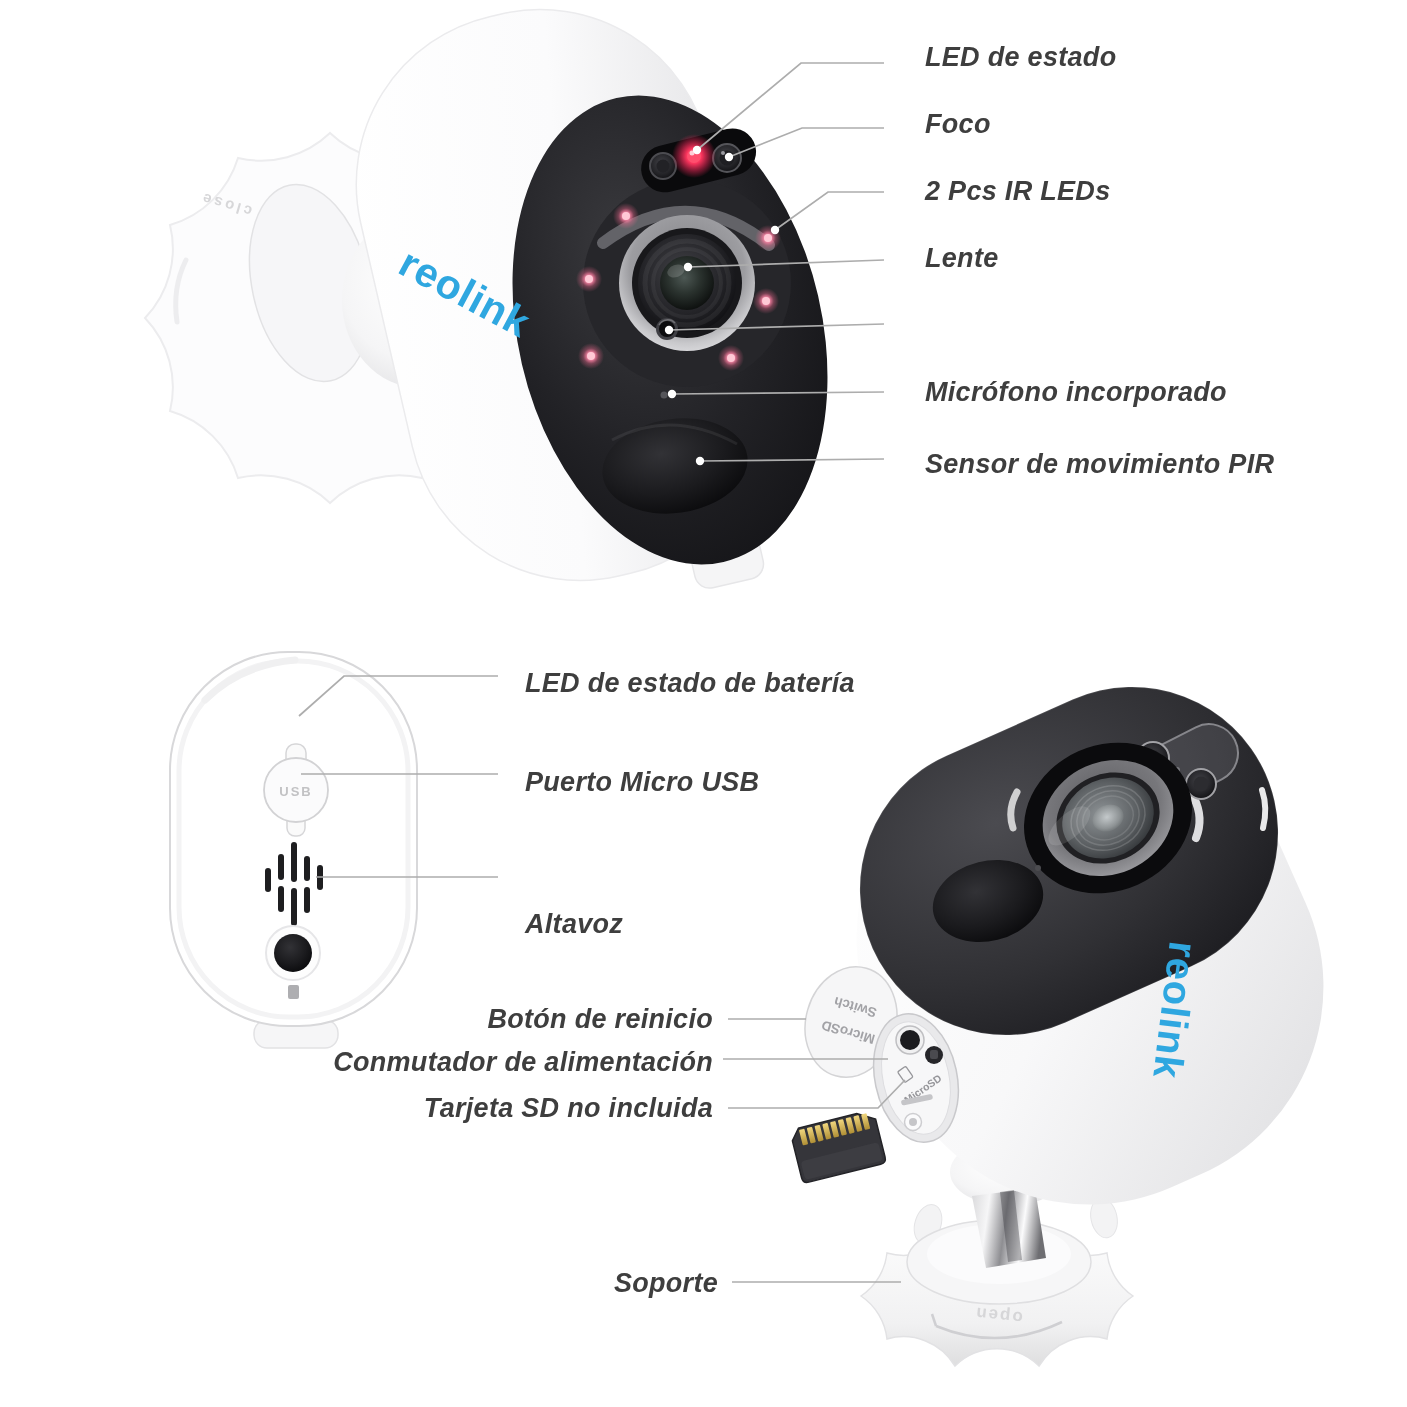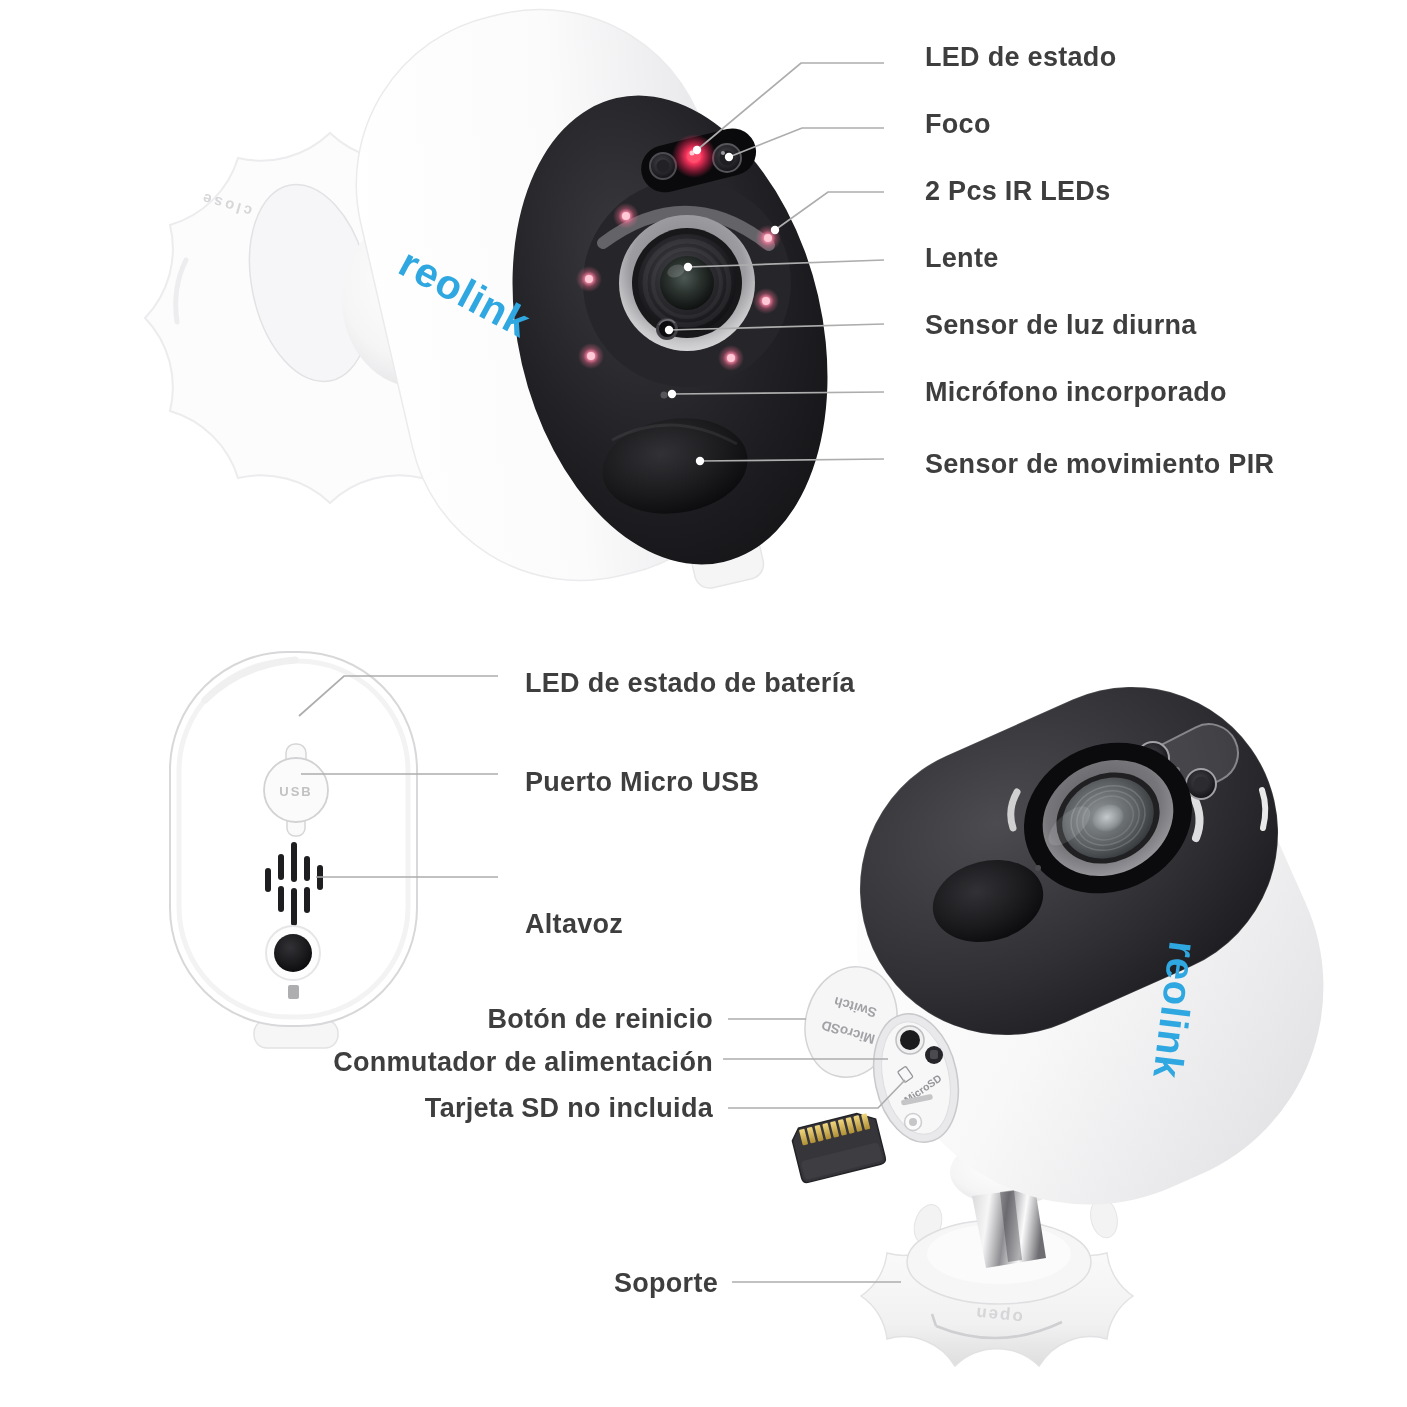--- a/index.html
+++ b/index.html
@@ -1,21 +1,21 @@
 <!DOCTYPE html>
 <html><head>
 <meta charset="utf-8">
 <style>
   html,body{margin:0;padding:0;background:#ffffff;}
   .canvas{position:relative;width:1407px;height:1407px;background:#ffffff;overflow:hidden;
           font-family:"Liberation Sans",sans-serif;}
   svg.scene{position:absolute;left:0;top:0;width:1407px;height:1407px;}
   svg text{font-family:"Liberation Sans",sans-serif;}
   .lbl{position:absolute;font-size:27px;line-height:32px;font-weight:600;color:#3e3e3e;
-       letter-spacing:.3px;white-space:nowrap;}
+       letter-spacing:.3px;white-space:nowrap;font-style:italic;}
   .lbl.right{text-align:left;}
   .logo-text{font-weight:bold;letter-spacing:1px;}
   .engrave{font-weight:600;}
 </style>
 </head>
 <body>
 
 <div class="canvas">
 
 <svg class="scene" viewBox="0 0 1407 1407" aria-hidden="true">
@@ -325,21 +325,20 @@
     <circle cx="669" cy="330" r="4.2"></circle>
         <circle cx="672" cy="394" r="4.2"></circle>
     <circle cx="700" cy="461" r="4.2"></circle>
   </g>
 </svg>
 
 <div class="lbl" style="left:925px;top:41px">LED de estado</div>
 <div class="lbl" style="left:925px;top:108px">Foco</div>
 <div class="lbl" style="left:925px;top:175px">2 Pcs IR LEDs</div>
 <div class="lbl" style="left:925px;top:242px">Lente</div>
-<div class="lbl" style="left:925px;top:309px">Sensor de luz diurna</div>
 <div class="lbl" style="left:925px;top:376px">Micrófono incorporado</div>
 <div class="lbl" style="left:925px;top:448px">Sensor de movimiento PIR</div>
 
 <div class="lbl" style="left:525px;top:667px">LED de estado de batería</div>
 <div class="lbl" style="left:525px;top:766px">Puerto Micro USB</div>
 <div class="lbl" style="left:525px;top:908px">Altavoz</div>
 
 <div class="lbl right" style="right:694px;top:1003px">Botón de reinicio</div>
 <div class="lbl right" style="right:694px;top:1092px">Tarjeta SD no incluida</div>
 <div class="lbl right" style="right:694px;top:1046px">Conmutador de alimentación</div>

